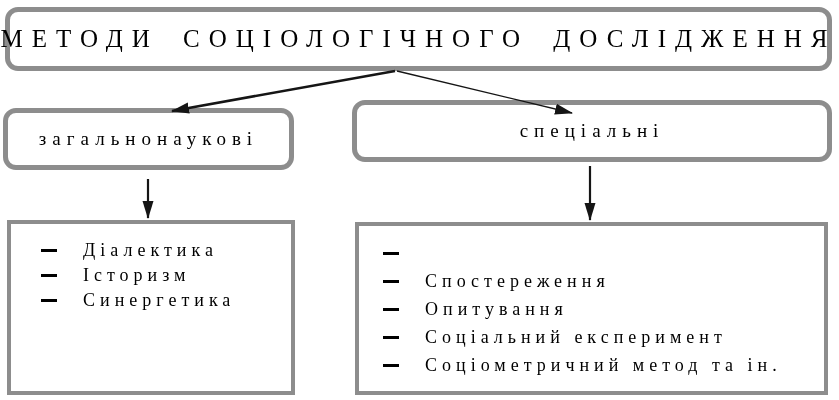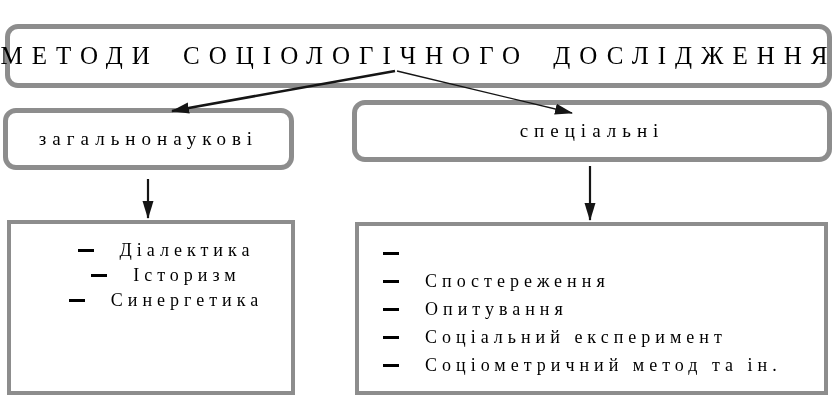--- a/index.html
+++ b/index.html
@@ -22,21 +22,21 @@
     position: absolute;
     border: 5px solid var(--border);
     border-radius: 13px;
     background: var(--background);
     display: flex;
     align-items: center;
     justify-content: center;
     white-space: nowrap;
   }
   #title-box {
-    left: 5px; top: 24px; width: 827px; height: 64px;
+    left: 5px; top: 7px; width: 827px; height: 64px;
     font-size: 25px;
     letter-spacing: 9px;
     word-spacing: 9px;
   }
   #branch-box-general {
     left: 3px; top: 108px; width: 291px; height: 62px;
     font-size: 19px;
     letter-spacing: 6px;
   }
   #branch-box-special {
@@ -50,21 +50,21 @@
     border: 4px solid var(--border);
     background: var(--background);
     font-size: 18px;
     letter-spacing: 5px;
     white-space: nowrap;
   }
   #list-box-general {
     left: 7px; top: 220px; width: 288px; height: 175px;
     padding: 14px 0 0 20px;
   }
-  #list-box-general .list-item { height: 25px; justify-content: center; }
+  #list-box-general .list-item { height: 25px; }
   #list-box-special {
     left: 355px; top: 222px; width: 473px; height: 173px;
     padding: 13px 0 0 14px;
   }
   #list-box-special .list-item { height: 28px; }
 
   .list-item { display: flex; align-items: center; }
   .dash-icon {
     flex: 0 0 16px;
     height: 3px;

